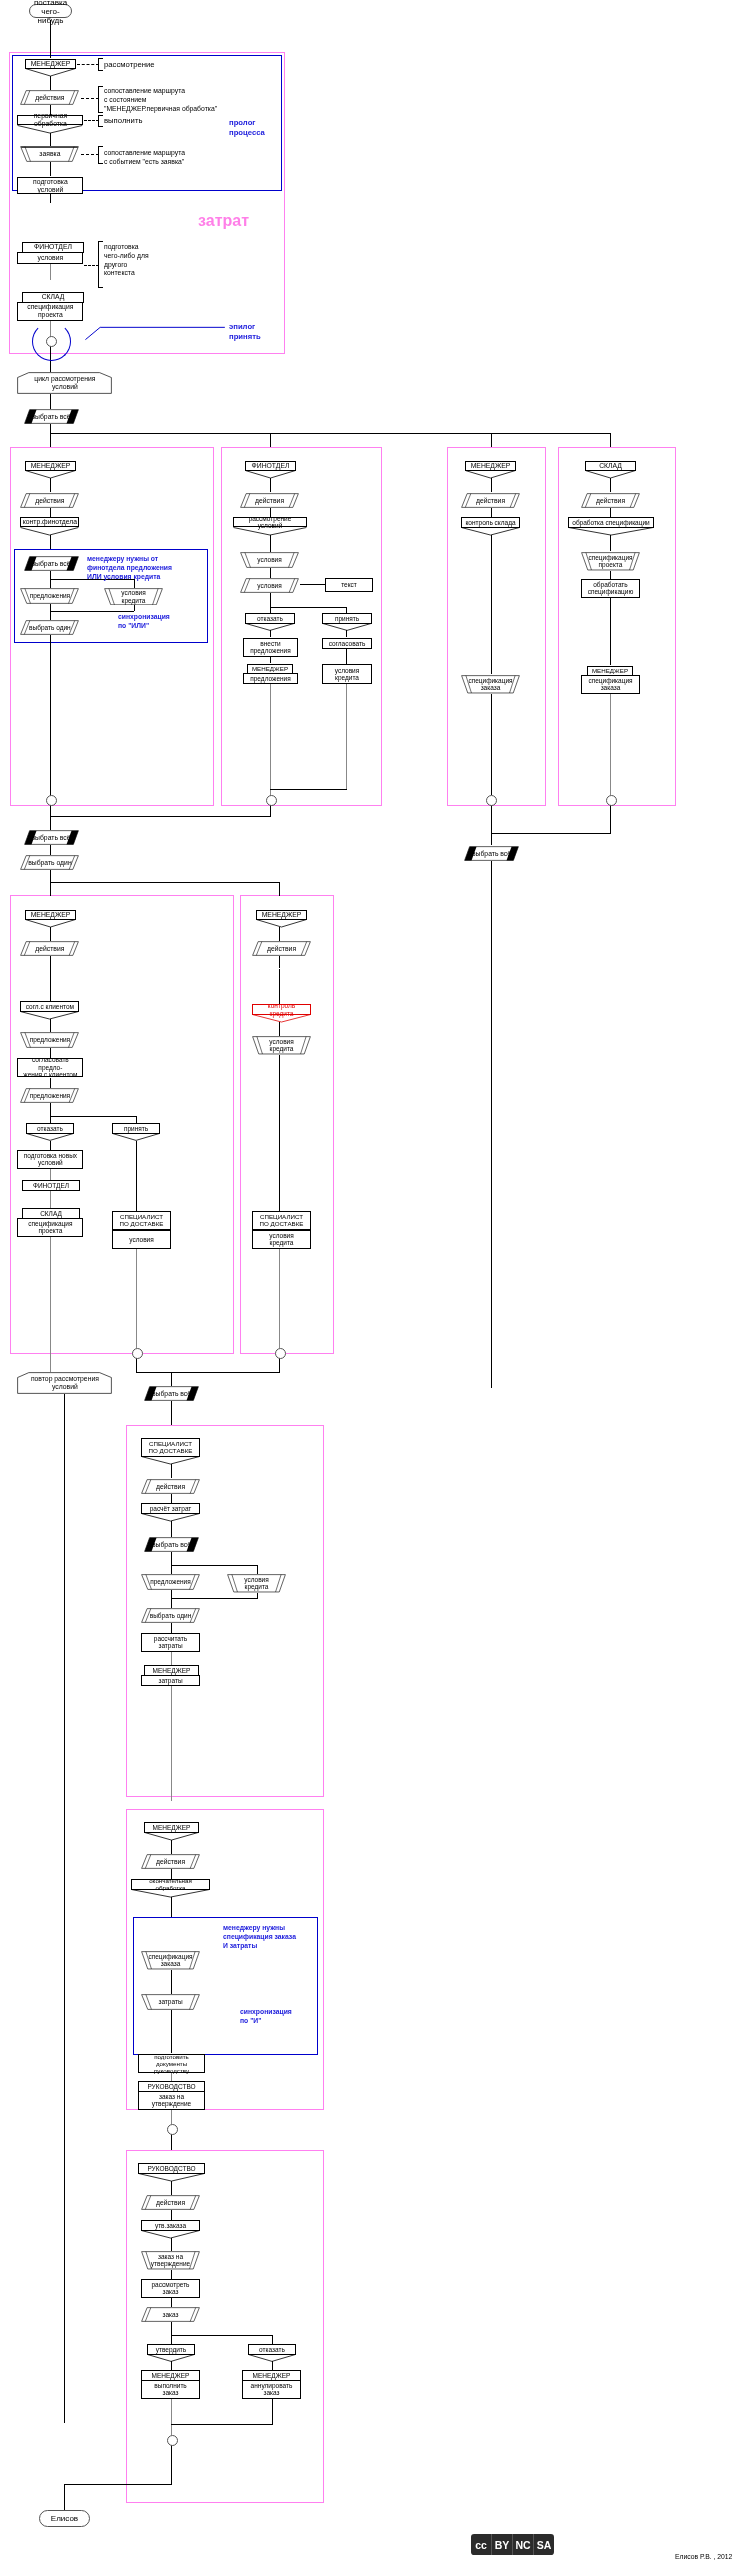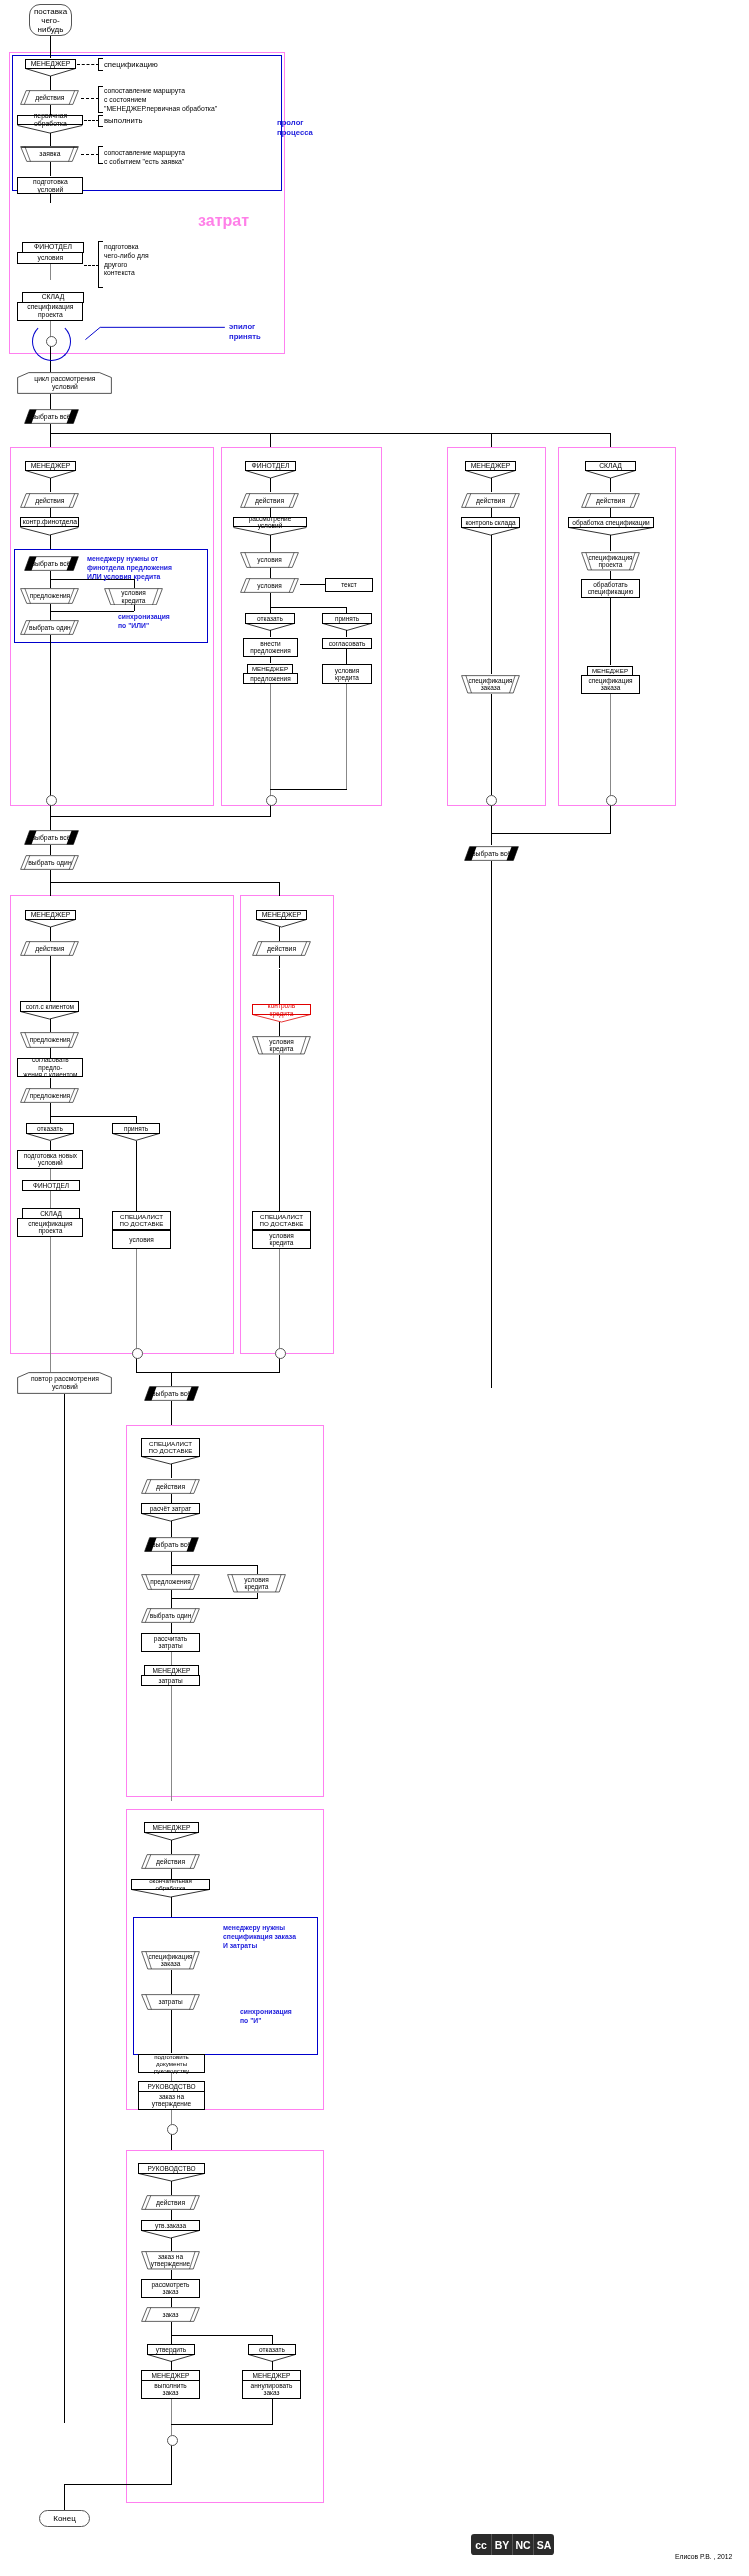--- a/index.html
+++ b/index.html
@@ -57,35 +57,35 @@
 </style>
 </head>
 <body>
 
 <div id="canvas">
 
   <div class="frame f-pink" style="left:8.7px;top:52px;width:276px;height:302px;"></div>
 
   <div class="frame f-blue" style="left:11.8px;top:55px;width:270px;height:136px;"></div>
 
-  <div class="node term" style="left:29px;top:4.3px;width:43px;height:32px;">
+  <div class="node term" style="left:29px;top:4.3px;width:43px;height:14px;">
     <span class="lbl">поставка
 чего-нибудь</span>
   </div>
   <div class="ln lnv" style="left:50px;top:20.4px;height:38px;"></div>
 
   <div class="node lane" style="left:25px;top:59px;width:51px;height:10px;font-size:6.8px;">
     <span class="lbl">МЕНЕДЖЕР</span>
   </div>
   <svg style="position:absolute;left:25px;top:68px;width:51px;height:8.7px;z-index:4;" viewBox="0 0 83 14" width="51" height="8.7">
     <polyline points="0.8,0.8 41.5,13 82,0.8" fill="none" stroke="#000" stroke-width="1.3"></polyline>
   </svg>
   <div class="dash" style="left:77px;top:64px;width:22px;"></div>
   <div class="brk" style="left:98px;top:58px;width:3.7px;height:11px;border-right:none;"></div>
-  <div class="note" style="left:104px;top:60px;">спецификацию</div>
+  <div class="note" style="left:104px;top:60px;">рассмотрение</div>
 
   <div class="ln lnv" style="left:50px;top:76px;height:14.3px;"></div>
 
   <div class="node para" style="left:20.4px;top:90px;width:59px;height:15px;">
     <svg viewBox="0 0 96 24" preserveAspectRatio="none" class="shape">
       <polygon points="10,1 95,1 86,23 1,23" fill="#fff" stroke="#000" stroke-width="1"></polygon>
       <line x1="16" y1="1" x2="7" y2="23" stroke="#000" stroke-width="0.9"></line>
       <line x1="89" y1="1" x2="80" y2="23" stroke="#000" stroke-width="0.9"></line>
     </svg>
     <span class="lbl" style="font-size:6.8px;">действия</span>
@@ -100,21 +100,21 @@
 
   <div class="node rect" style="left:17.4px;top:115px;width:66px;height:10px;font-size:6.8px;">
     <span class="lbl">первичная обработка</span>
   </div>
   <svg style="position:absolute;left:17.4px;top:125px;width:66px;height:8.7px;z-index:4;" viewBox="0 0 106 14" width="66" height="8.7">
     <polyline points="0.8,0.8 53,13 105,0.8" fill="none" stroke="#000" stroke-width="1.3"></polyline>
   </svg>
   <div class="dash" style="left:84px;top:120px;width:15px;"></div>
   <div class="brk" style="left:98px;top:115px;width:3.7px;height:10px;border-right:none;"></div>
   <div class="note" style="left:104px;top:116px;">выполнить</div>
-  <div class="note blue" style="left:229px;top:118px;margin-left:48px;">пролог
+  <div class="note blue" style="left:229px;top:118px;">пролог
 процесса</div>
 
   <div class="ln lnv" style="left:50px;top:133px;height:13.6px;"></div>
 
   <div class="node para" style="left:20.4px;top:146px;width:59px;height:16px;">
     <svg viewBox="0 0 96 26" preserveAspectRatio="none" class="shape">
       <polygon points="1,1 95,1 85,25 11,25" fill="#fff" stroke="#000" stroke-width="1"></polygon>
       <line x1="8" y1="1" x2="17" y2="25" stroke="#000" stroke-width="0.9"></line>
       <line x1="88" y1="1" x2="79" y2="25" stroke="#000" stroke-width="0.9"></line>
       <line x1="2" y1="2" x2="94" y2="2" stroke="#000" stroke-width="1.6"></line>
@@ -901,21 +901,21 @@
 
   <div class="ln lnv grey" style="left:171px;top:2398px;height:37px;"></div>
   <div class="ln lnv" style="left:272px;top:2398px;height:26px;"></div>
   <div class="ln lnh" style="left:171px;top:2424px;width:102px;"></div>
   <div class="circ" style="left:167px;top:2435px;width:9.3px;height:9.3px;"></div>
   <div class="ln lnv" style="left:171px;top:2444px;height:41px;"></div>
   <div class="ln lnh" style="left:64px;top:2484px;width:107px;"></div>
   <div class="ln lnv" style="left:64px;top:2484px;height:26px;"></div>
 
   <div class="node term" style="left:39px;top:2510px;width:51px;height:17.4px;">
-    <span class="lbl">Конец</span>
+    <span class="lbl">Елисов</span>
   </div>
 
   <div class="cc" style="left:471px;top:2534px;">
     <div class="ccbadge">
       <div class="cell">cc</div>
       <div class="cell">BY</div>
       <div class="cell">NC</div>
       <div class="cell">SA</div>
     </div>
   </div>

